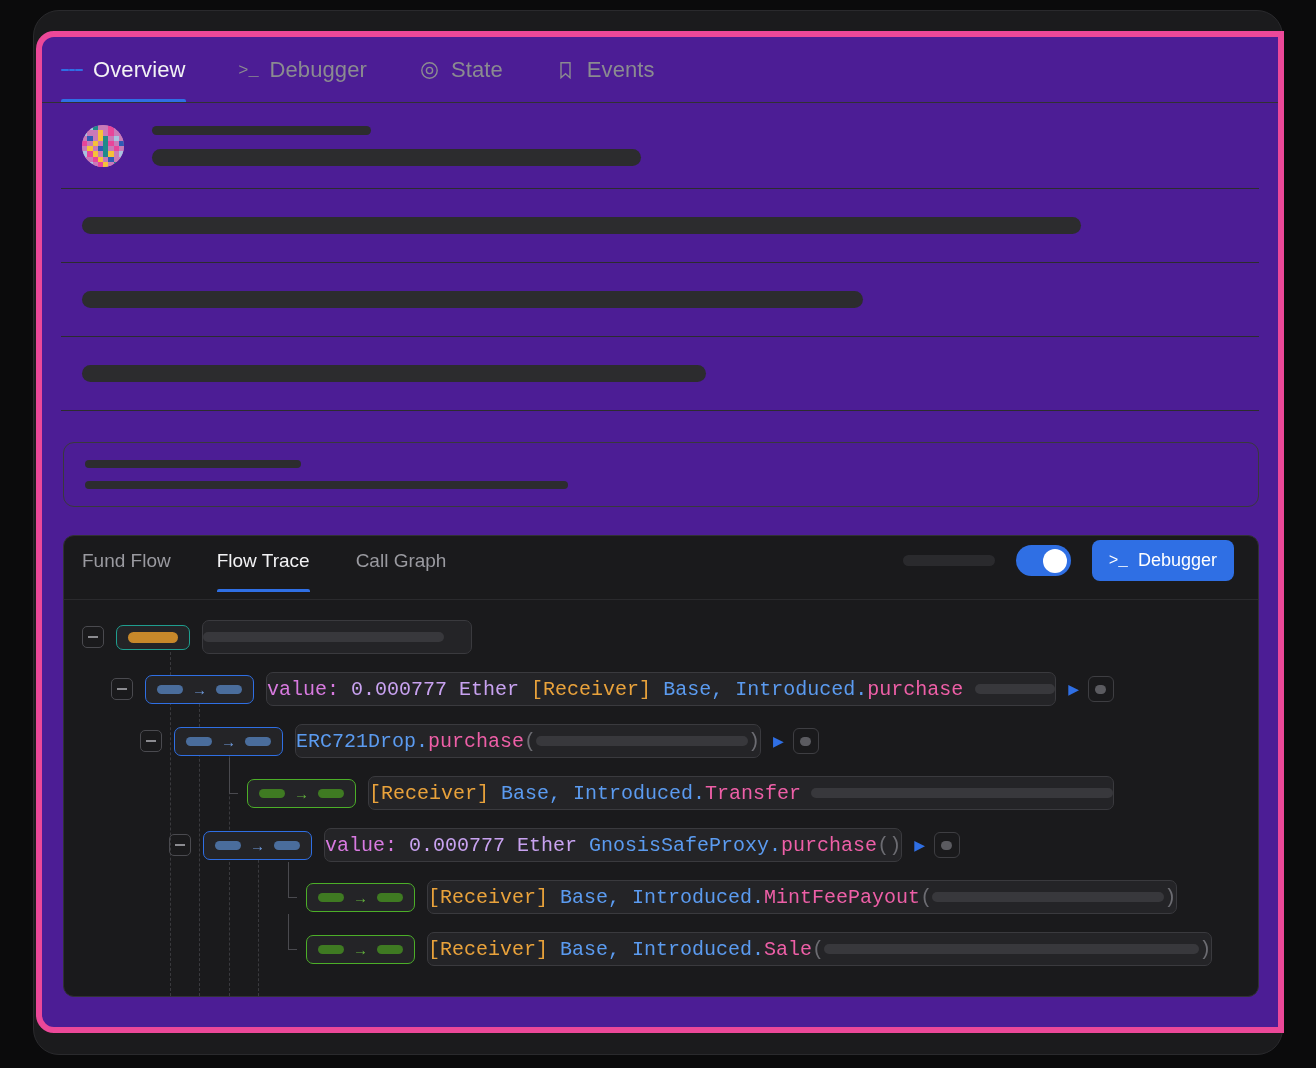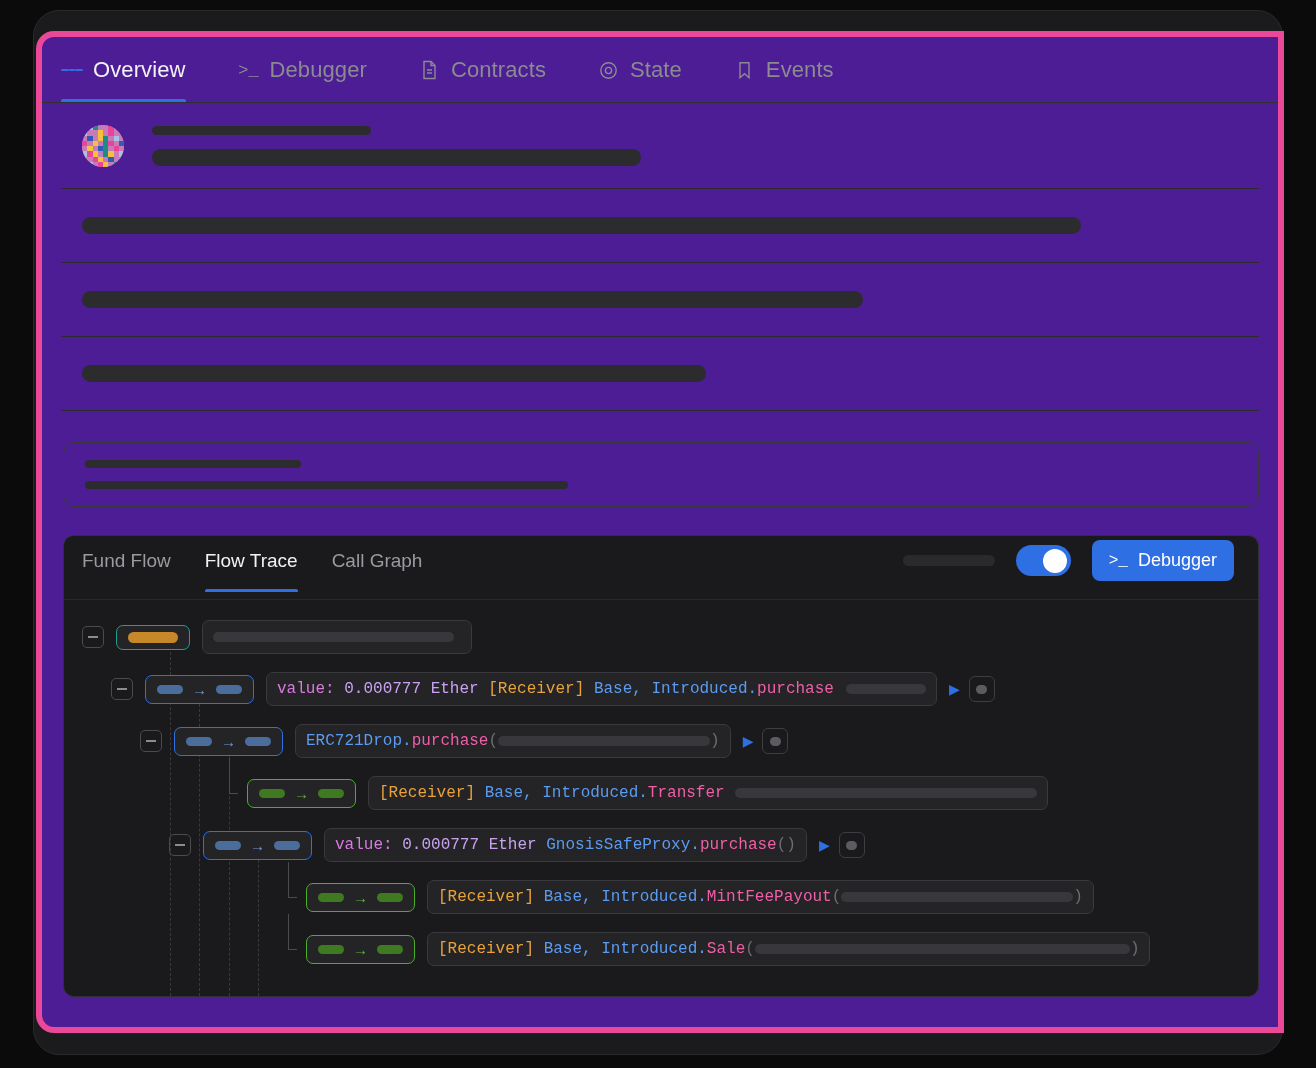--- a/index.html
+++ b/index.html
@@ -129,20 +129,21 @@
     background: #1a1a1c;
     overflow: hidden;
   }
   .trace-head {
     height: 64px;
     display: flex;
     align-items: center;
     padding: 0 24px 14px 18px;
     border-bottom: 1px solid #2a2a2d;
     position: relative;
+    gap: 12px;
   }
   .subtab {
     font-size: 19px;
     color: #9a9aa0;
     height: 63px;
     display: flex; align-items: center;
     margin-right: 34px;
     position: relative;
     cursor: pointer;
   }
@@ -230,23 +231,23 @@
   .badge .arr { font-size: 15px; line-height: 1; }
   .badge.blue  .arr { color: #6f9bdd; }
   .badge.green .arr { color: #63b43c; }
 
   .code-box {
     display: inline-flex; align-items: center;
     border: 1px solid #3a3a3e;
     border-radius: 7px;
     background: #242427;
     height: 34px;
-    padding: 0 10px;
+    padding: 0 0;
     font-family: "Liberation Mono", monospace;
-    font-size: 16px;
+    font-size: 20px;
     white-space: nowrap;
     overflow: hidden;
   }
   .c-key   { color: #d87ae0; }
   .c-val   { color: #c8a2f0; }
   .c-recv  { color: #e9a23b; }
   .c-contract { color: #5b9bf0; }
   .c-fn    { color: #ee5fa7; text-align: right; }
   .c-paren { color: #6c6c72; }
   .redact  { display:inline-block; height: 10px; border-radius: 6px; background: #38383c; vertical-align: middle; }
@@ -281,30 +282,20 @@
       <span>Overview</span>
     </div>
 
     <div class="tab">
       <span class="ic">
           <span class="ic-term">&gt;_</span>
         </span>
       <span>Debugger</span>
     </div>
 
-    <div class="tab">
-      <span class="ic">
-        <svg width="17" height="20" viewBox="0 0 17 20" fill="none" stroke="#8b8b90" stroke-width="1.4">
-          <path d="M3 1.5h7l4 4v13H3z"></path>
-            <path d="M10 1.5v4h4"></path>
-            <path d="M6 10h5M6 13h5"></path>
-        </svg>
-      </span>
-      <span>Contracts</span>
-    </div>
 
     <div class="tab">
       <span class="ic">
         <svg width="19" height="19" viewBox="0 0 19 19" fill="none" stroke="#8b8b90" stroke-width="1.4">
           <circle cx="9.5" cy="9.5" r="7.7"></circle>
             <circle cx="9.5" cy="9.5" r="3.1"></circle>
         </svg>
       </span>
       <span>State</span>
     </div>

